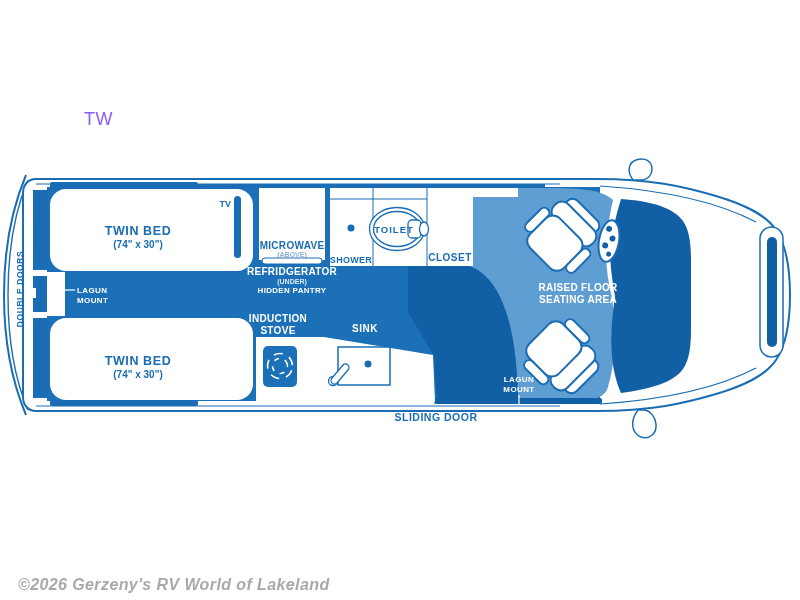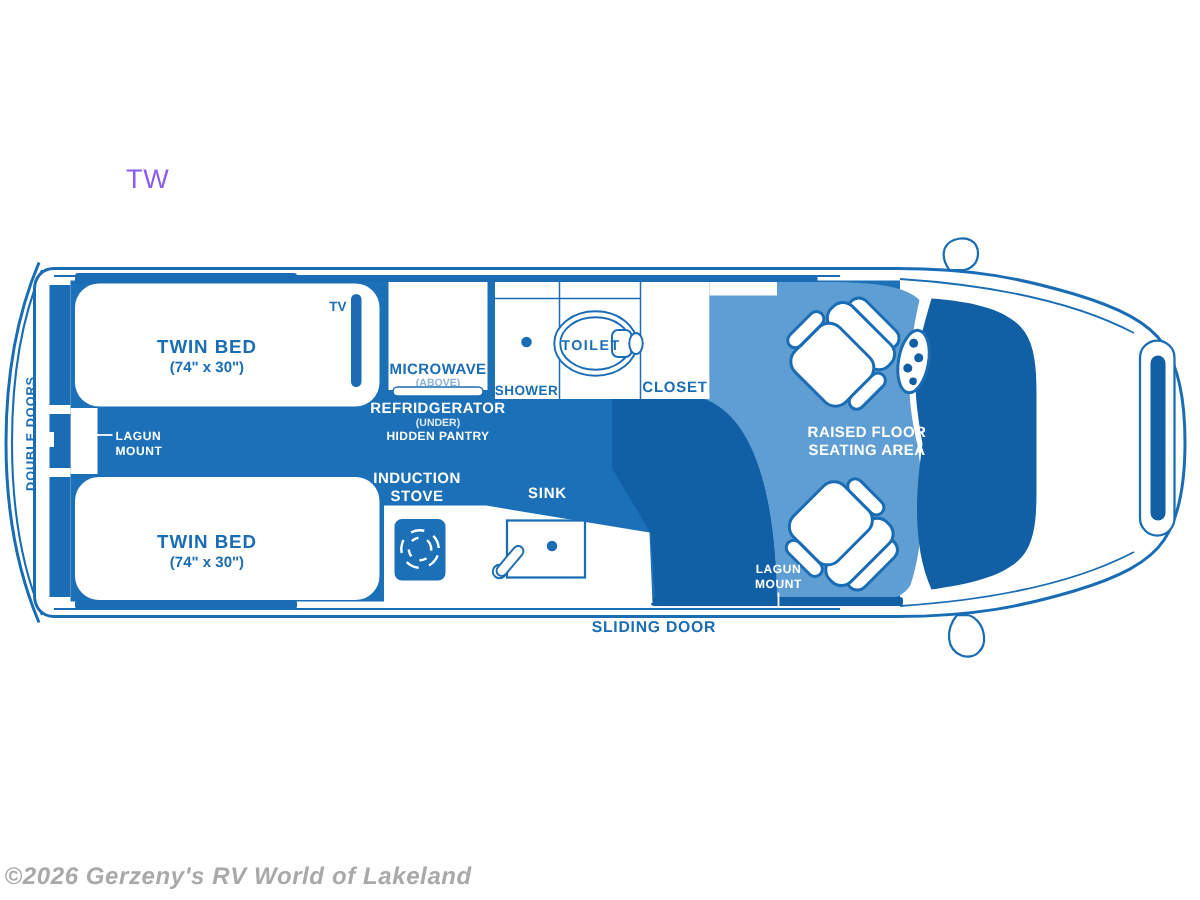--- a/index.html
+++ b/index.html
@@ -1,20 +1,20 @@
 <!DOCTYPE html>
 <html><head>
 <meta charset="utf-8">
 <style>
   html,body{margin:0;padding:0;background:#ffffff;}
   body{width:800px;height:600px;position:relative;overflow:hidden;
        font-family:"Liberation Sans",sans-serif;}
   .page-title{position:absolute;left:84px;top:61px;font-size:18px;color:#8b5cf6;
        letter-spacing:0.5px;margin-top:48px;}
-  .watermark{position:absolute;left:3px;top:576px;font-size:16px;font-weight:bold;
+  .watermark{position:absolute;left:18px;top:576px;font-size:16px;font-weight:bold;
        font-style:italic;color:#a9a9a9;letter-spacing:0.4px;}
   svg.floorplan{position:absolute;left:0;top:0;}
   svg text{font-family:"Liberation Sans",sans-serif;font-weight:bold;}
   .tb{fill:#1a6db4;}           
   .tw{fill:#ffffff;}           
   .tlb{fill:#8ab4dd;}          
   .tlw{fill:rgba(255,255,255,0.85);} 
   .oln{stroke:#1a6db4;fill:none;}
   .fixw{fill:#ffffff;}
 </style>

